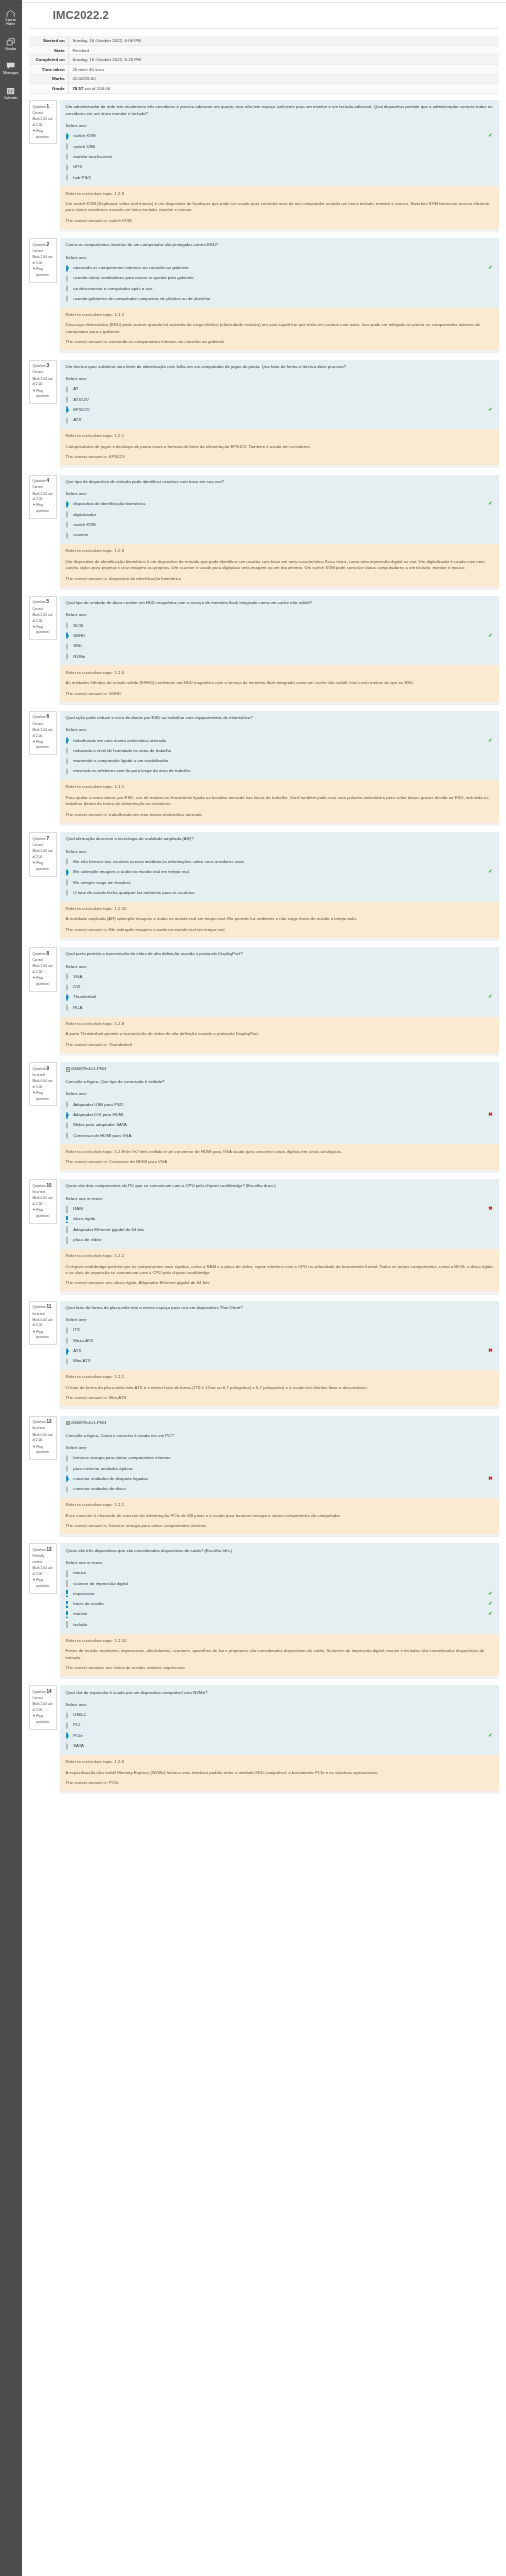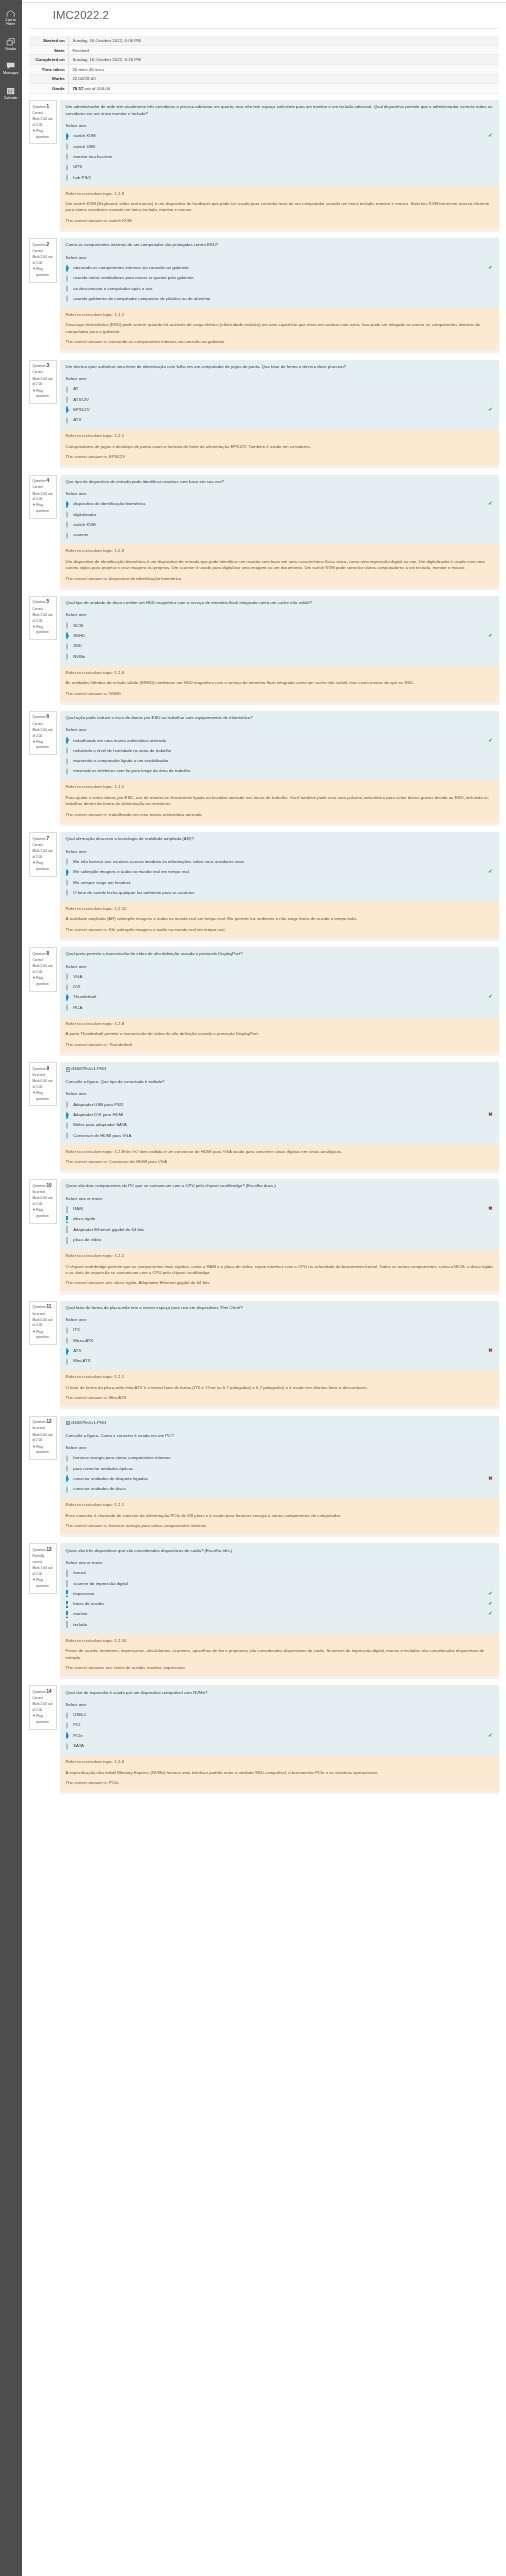--- a/index.html
+++ b/index.html
@@ -51,21 +51,21 @@
     font-size: 3.2px;
     line-height: 3.9px;
     text-align:center;
     letter-spacing: 0.1px;
     word-break: break-word;
   }
   
   .page-title {
     font-size: 11.3px;
     color: #5b6067;
-    font-weight: 400;
+    font-weight: 700;
     margin: 6.2px 0 0 7.2px;
     letter-spacing: 0.1px;
     padding-left: 24px;
   }
   .title-rule {
     border-bottom: 0.5px solid #e6e6e6;
     margin: 7.2px 7.2px 0 7.2px;
   }
   
   .summary {

